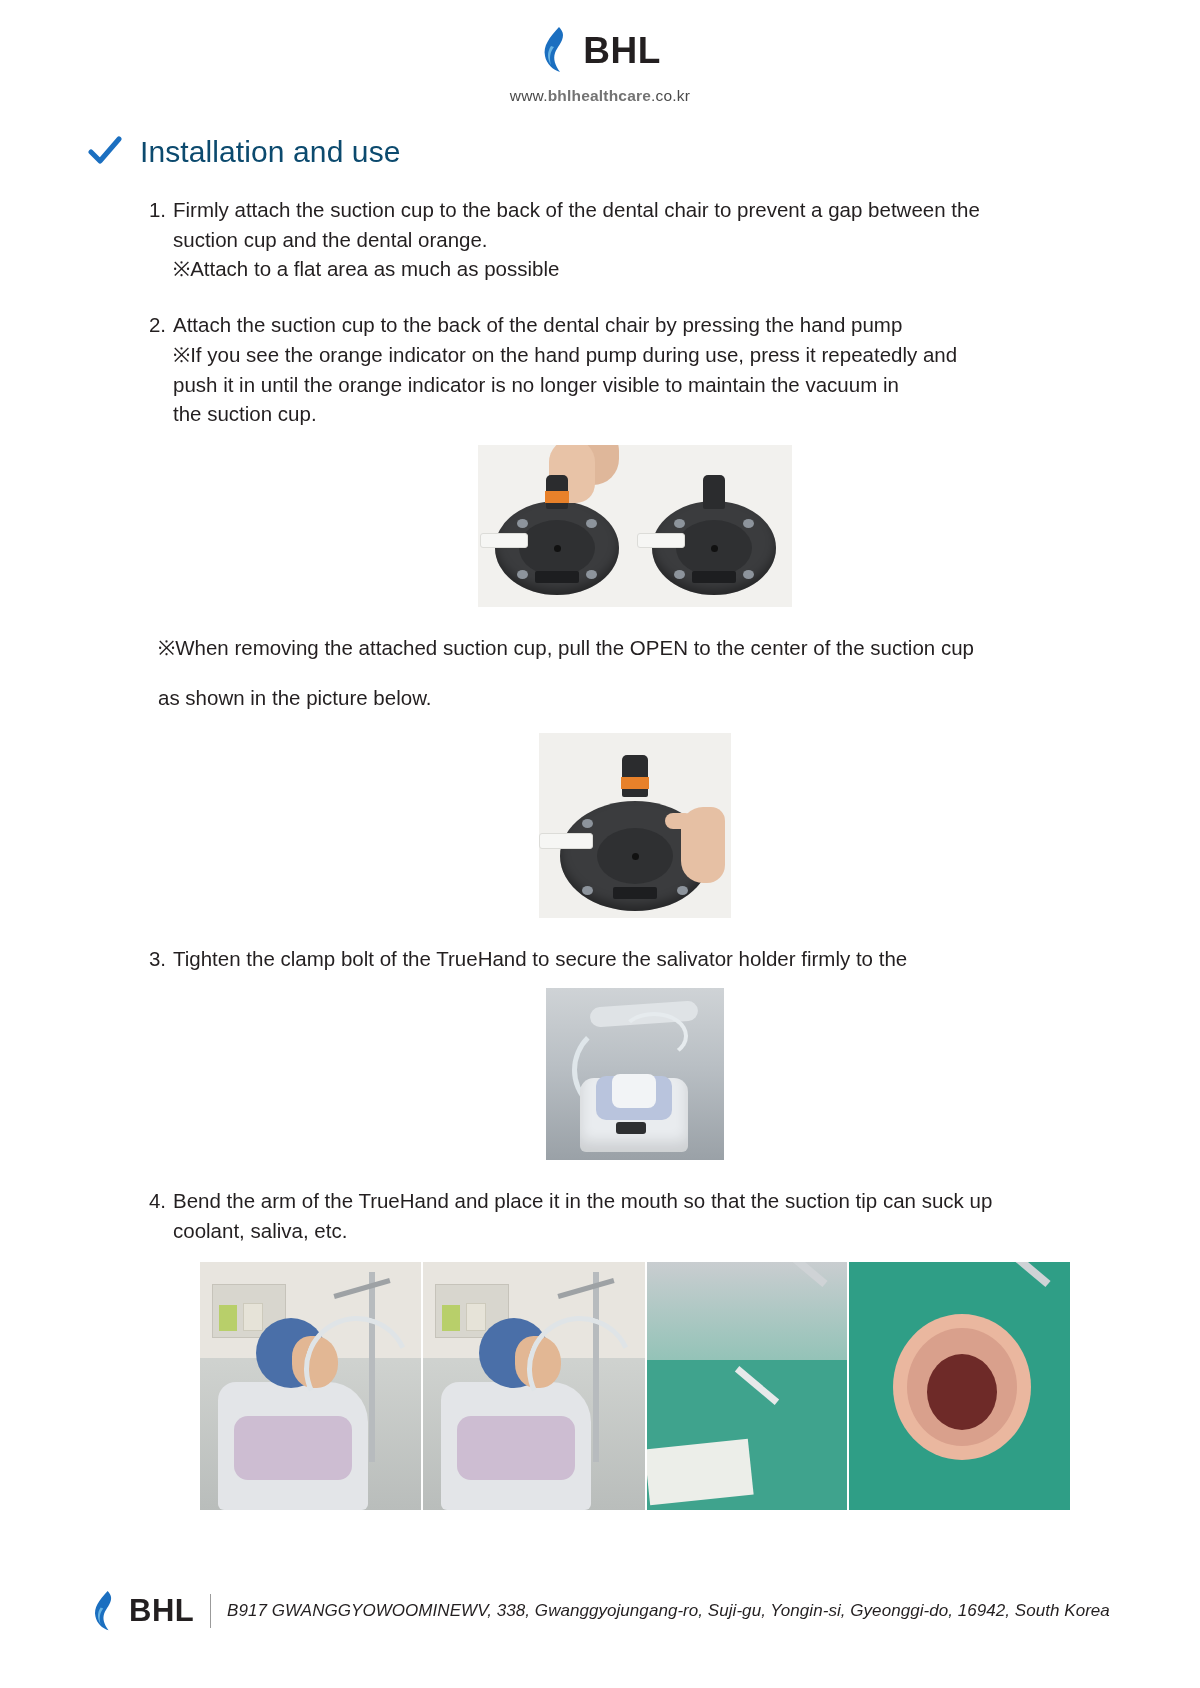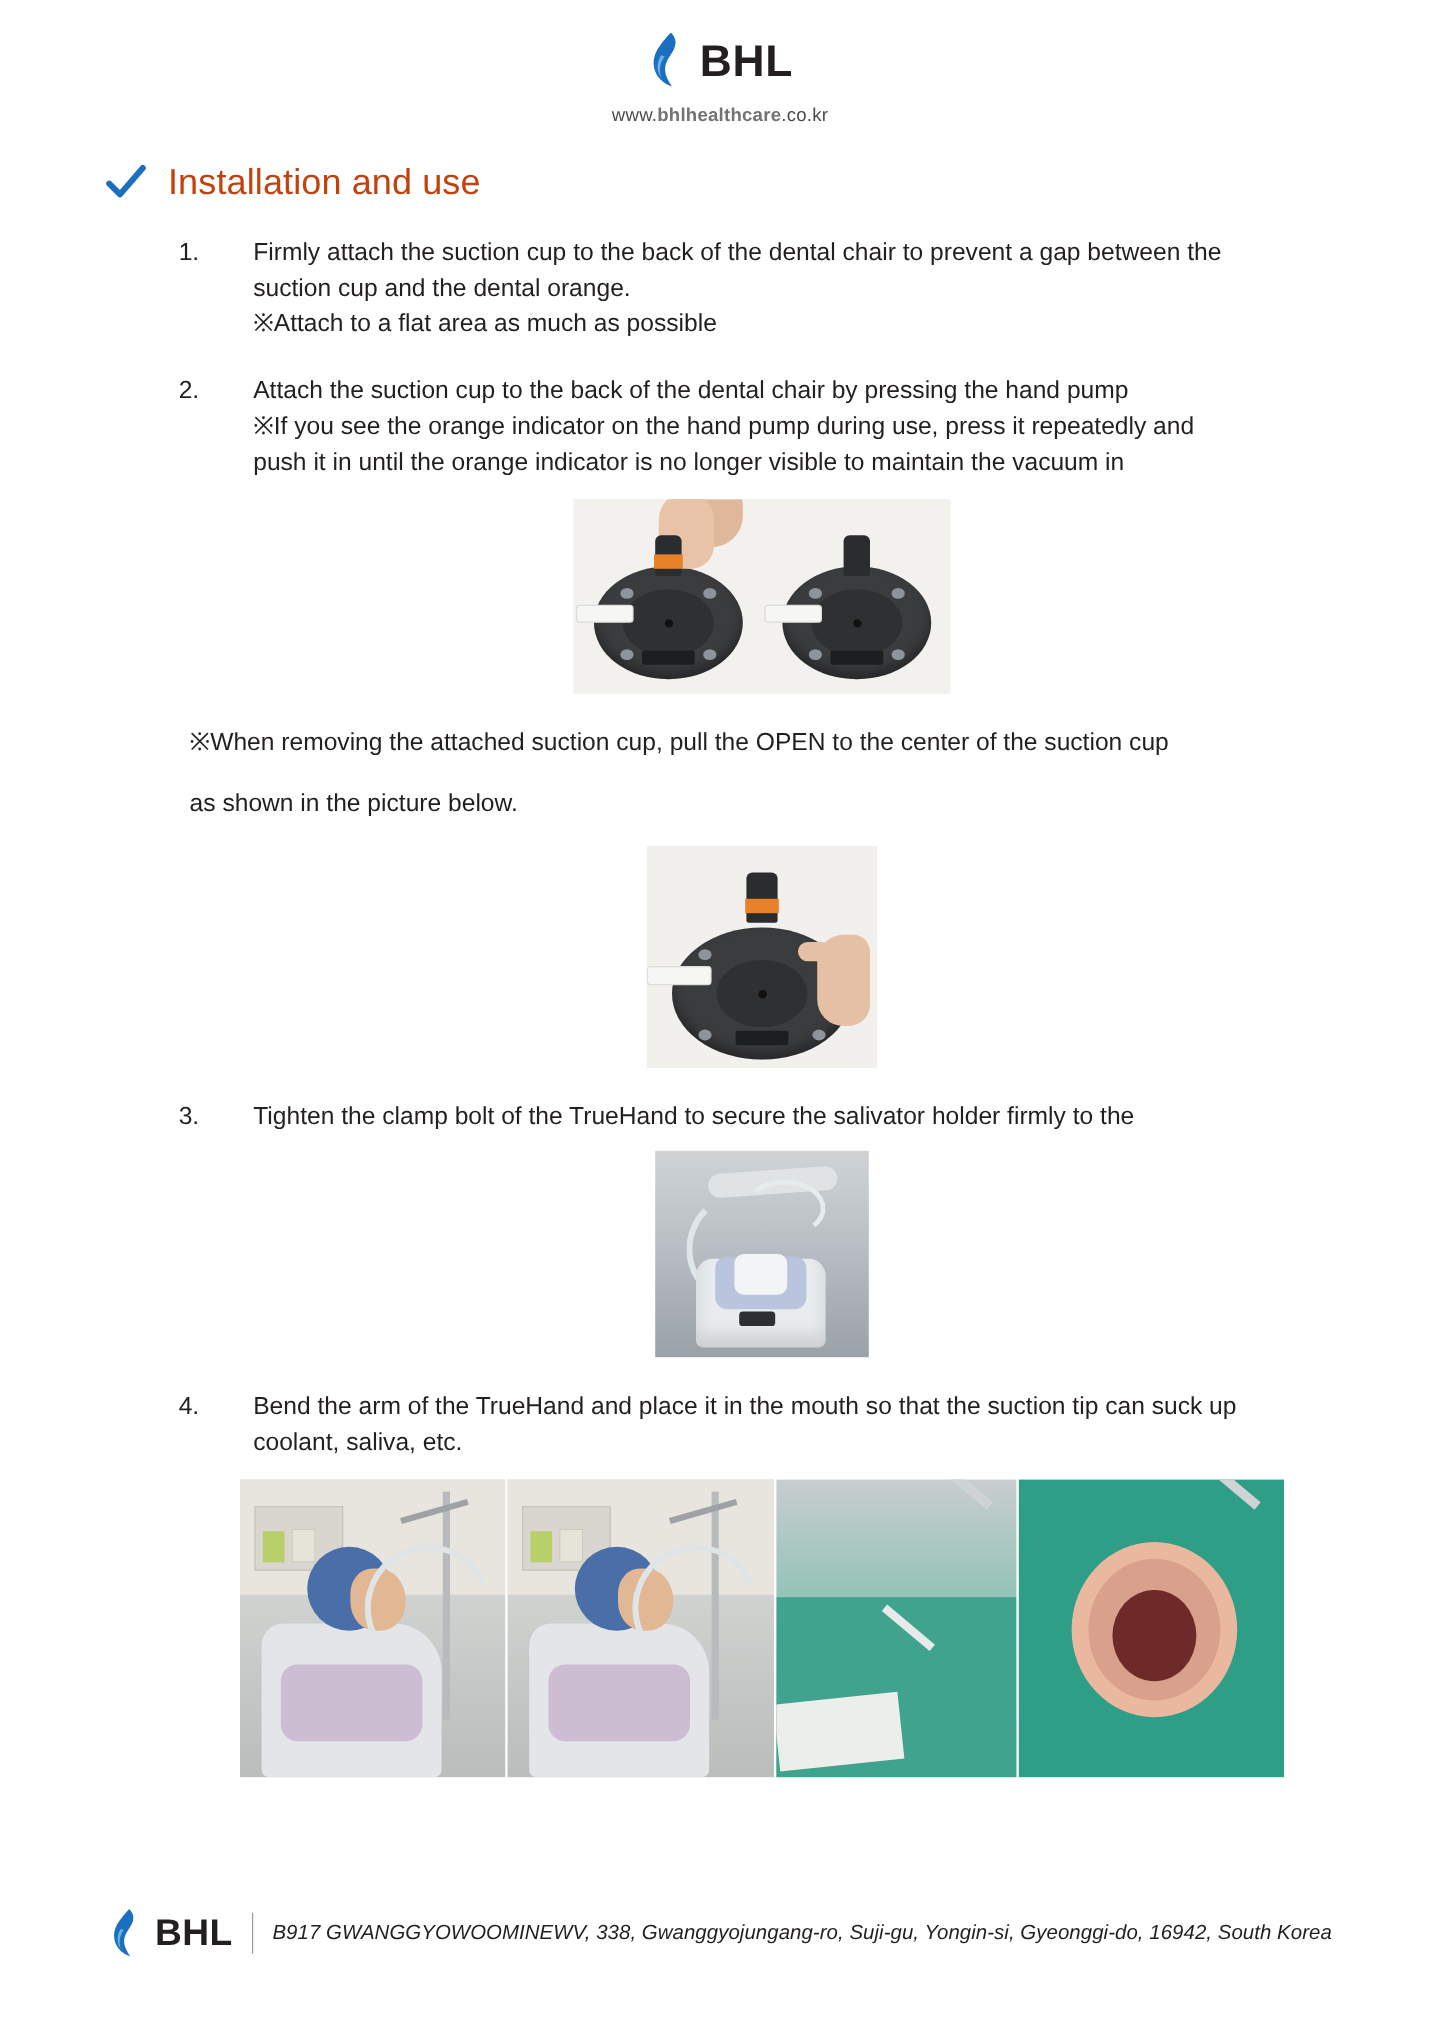--- a/index.html
+++ b/index.html
@@ -54,21 +54,21 @@
     align-items: center;
     gap: 18px;
   }
   .check-icon {
     width: 34px;
     height: 34px;
     flex: none;
   }
   .section-title {
     font-size: 30px;
-    color: #c2410c;
+    color: #0c4a6e;
     letter-spacing: 0.1px;
   }
 
   
   .content {
     margin: 0 70px 0 140px;
     font-size: 20.5px;
     line-height: 1.45;
     color: #231f20;
   }
@@ -78,21 +78,20 @@
     align-items: flex-start;
   }
   .step-num {
     width: 26px;
     flex: none;
     text-align: right;
     margin-right: 7px;
   }
   .step-body {
     flex: 1;
-    margin-left: 38px;
   }
   .step-body p {
     margin: 0;
   }
   .note {
     margin-top: 1px;
   }
   .indent-note {
     margin-left: -14px;
   }
@@ -592,20 +591,21 @@
       <p class="note">※Attach to a flat area as much as possible</p>
     </div>
   </div>
 
   <div class="step">
     <div class="step-num">2.</div>
     <div class="step-body">
       <p>Attach the suction cup to the back of the dental chair by pressing the hand pump</p>
       <p class="note indent-note">※If you see the orange indicator on the hand pump during use, press it repeatedly and</p>
       <p class="note">push it in until the orange indicator is no longer visible to maintain the vacuum in</p>
+      <p class="note">the suction cup.</p>
     </div>
   </div>
 
   <div class="figure fig-pump">
     <div class="photo fig1">
       <div class="half">
         <div class="finger2"></div>
         <div class="finger"></div>
         <div class="pump-stem"></div>
         <div class="pump-orange"></div>

